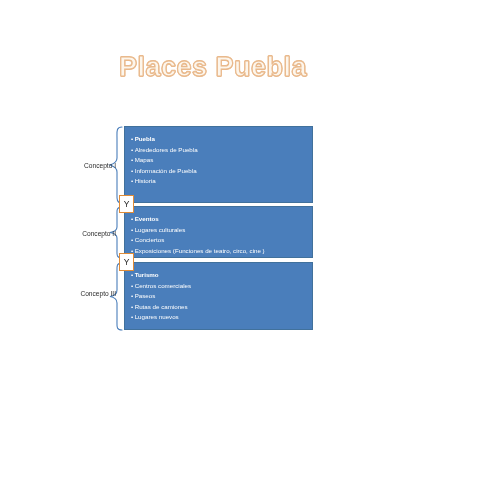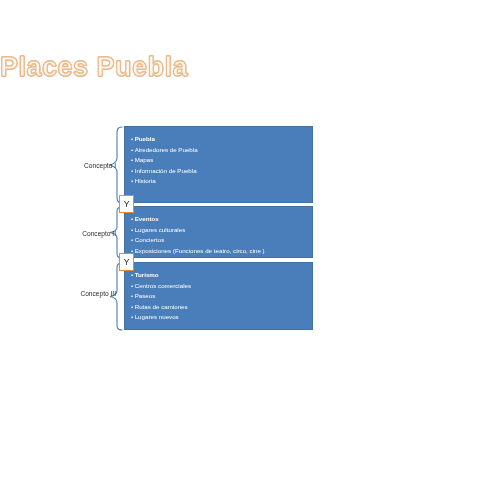--- a/index.html
+++ b/index.html
@@ -15,21 +15,21 @@
     font-family: "Liberation Sans", sans-serif;
     background: #ffffff;
   }
 
   
   #slide-title {
     position: absolute;
     left: 0;
     top: 52px;
     width: 426px;
-    text-align: left;
+    text-align: center;
     font-family: "Liberation Sans", sans-serif;
     font-size: 27px;
     font-weight: bold;
     letter-spacing: 0.5px;
     color: #fdf6ec;
     -webkit-text-stroke: 1.1px #e9b98c;
     text-shadow:
        0.7px 0 0 #e9b98c,
       -0.7px 0 0 #e9b98c,
        0 0.7px 0 #e9b98c,

